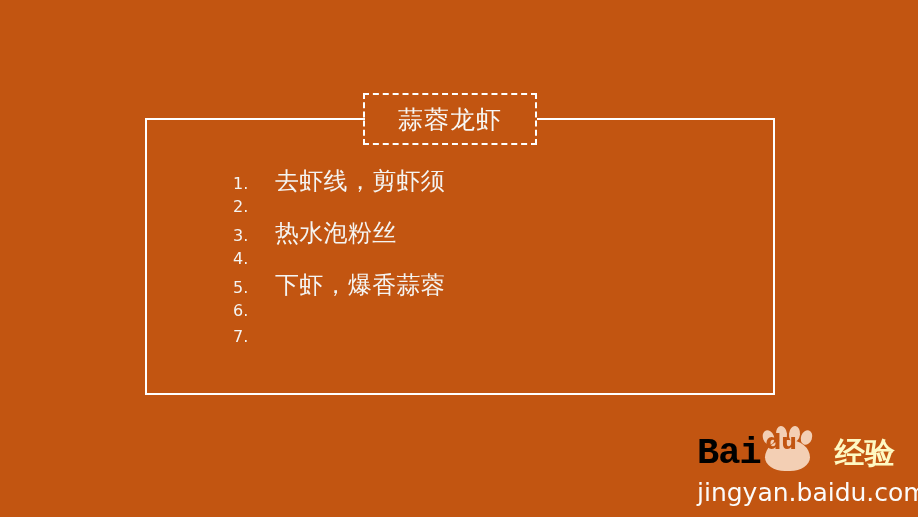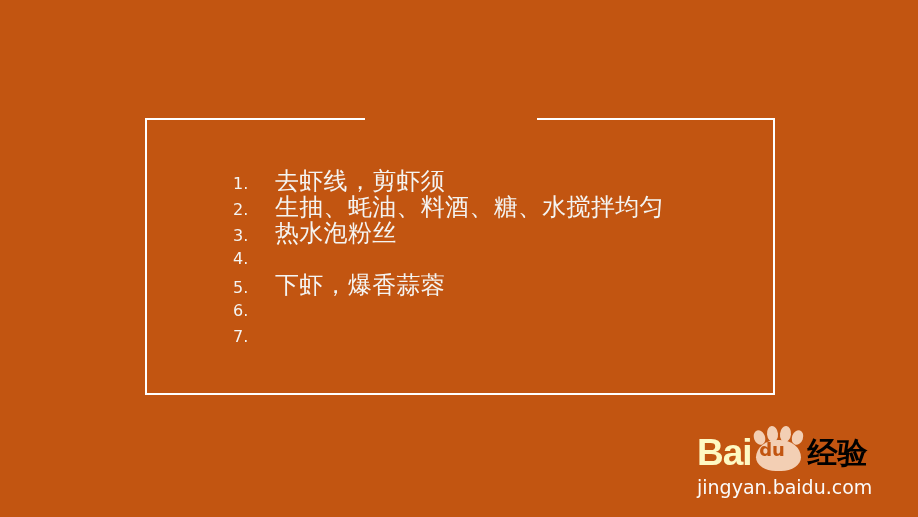--- a/index.html
+++ b/index.html
@@ -93,26 +93,26 @@
     width: 200px;
     height: 72px;
   }
   #watermark-logo-row {
     position: relative;
     height: 44px;
     display: flex;
     align-items: flex-end;
   }
   #logo-bai {
-    color: #fef9c3;
+    color: #000000;
     font-size: 37px;
     font-weight: bold;
     line-height: 38px;
     letter-spacing: -1px;
-    font-family: Liberation Sans, sans-serif;
+    font-family: Liberation Mono, monospace;
   }
   
   #logo-paw {
     position: relative;
     width: 56px;
     height: 46px;
     margin-left: -2px;
   }
   .paw-toe {
     position: absolute;
@@ -128,69 +128,71 @@
     left: 6px;
     top: 14px;
     width: 45px;
     height: 31px;
     background: #f3cfb4;
     border-radius: 48% 48% 44% 44% / 56% 56% 44% 44%;
   }
   #paw-pad-text {
     position: absolute;
     left: 0;
-    top: 8px;
+    top: 0;
     width: 45px;
     height: 31px;
     display: flex;
     align-items: center;
     justify-content: center;
     color: #c25511;
-    font-size: 18px;
+    font-size: 22px;
     font-weight: bold;
     line-height: 1;
   }
   #logo-jingyan-cn {
-    color: #000000;
+    color: #fef9c3;
     font-size: 30px;
     font-weight: bold;
     line-height: 38px;
-    margin-left: 2px;
+    margin-left: 20px;
     letter-spacing: 0px;
   }
   #watermark-url {
     color: #fbfbfa;
-    font-size: 19px;
+    font-size: 25px;
     line-height: 26px;
-    margin-top: 2px;
+    margin-top: 8px;
     letter-spacing: 0px;
   }
 </style>
 </head>
 <body>
 
 <div id="recipe-panel">
 
   <div class="frame-edge" id="frame-left"></div>
   <div class="frame-edge" id="frame-right"></div>
   <div class="frame-edge" id="frame-bottom"></div>
   <div class="frame-edge" id="frame-top-left"></div>
   <div class="frame-edge" id="frame-top-right"></div>
 
+  <div id="title-badge">
+    <span id="title-text">蒜蓉龙虾</span>
+  </div>
 
   <ol id="steps-list">
 
     <li class="step-row">
       <span class="step-index">1.</span>
       <span class="step-text">去虾线，剪虾须</span>
     </li>
 
     <li class="step-row">
       <span class="step-index">2.</span>
-      <span class="step-text">生抽、蚝油、料酒、糖、水搅拌均匀</span>
     </li>
 
     <li class="step-row">
       <span class="step-index">3.</span>
       <span class="step-text">热水泡粉丝</span>
     </li>
 
     <li class="step-row">
       <span class="step-index">4.</span>
     </li>

